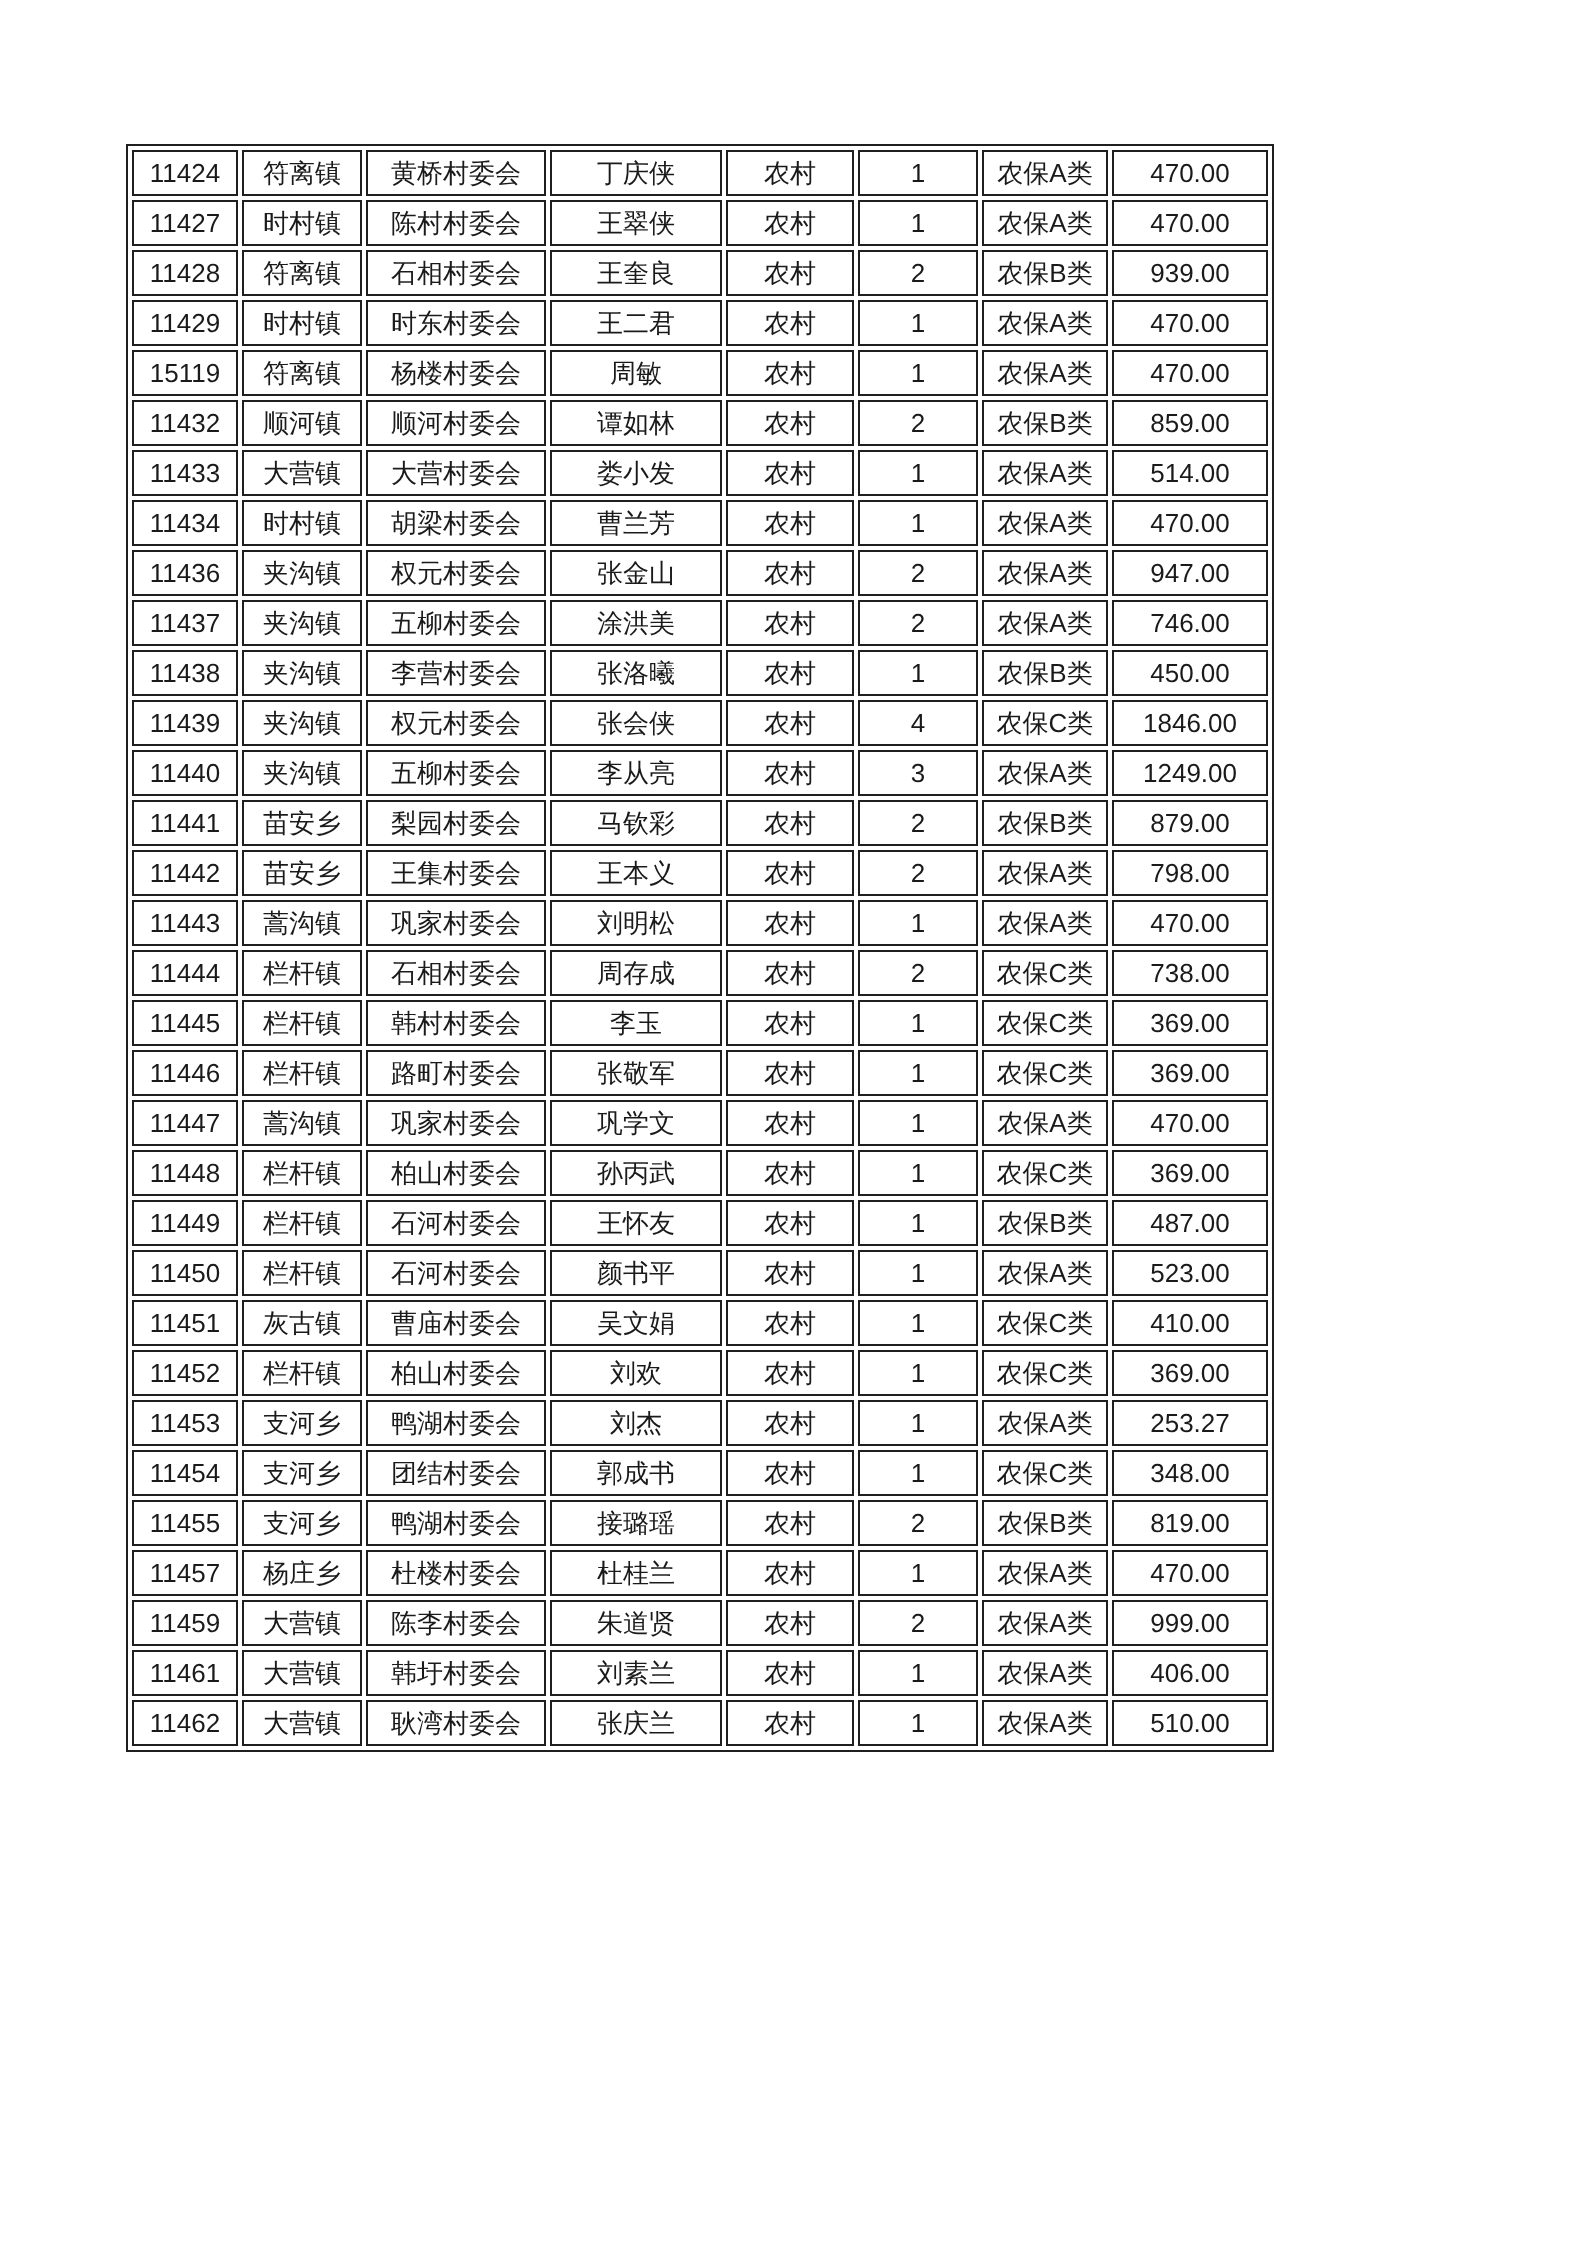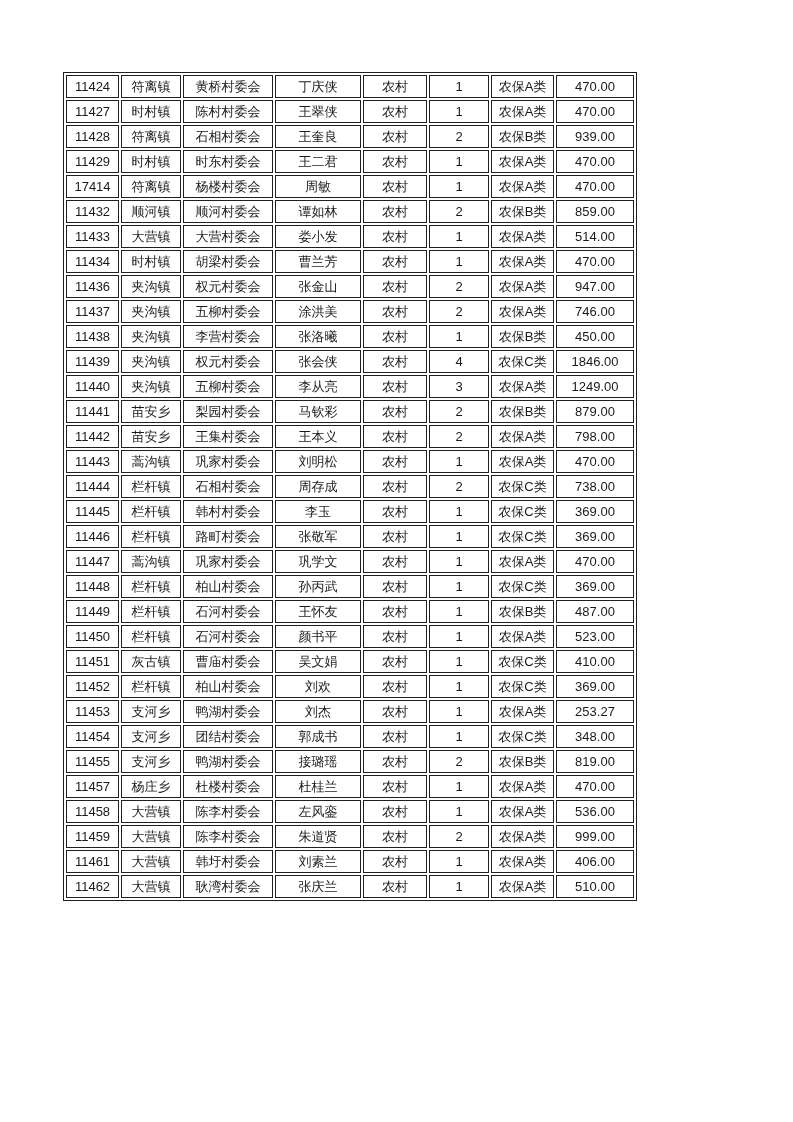--- a/index.html
+++ b/index.html
@@ -99,21 +99,21 @@
           <td>11429</td>
           <td>时村镇</td>
           <td>时东村委会</td>
           <td>王二君</td>
           <td>农村</td>
           <td>1</td>
           <td>农保A类</td>
           <td>470.00</td>
         </tr>
         <tr>
-          <td>17414</td>
+          <td>15119</td>
           <td>符离镇</td>
           <td>杨楼村委会</td>
           <td>周敏</td>
           <td>农村</td>
           <td>1</td>
           <td>农保A类</td>
           <td>470.00</td>
         </tr>
         <tr>
           <td>11432</td>
@@ -347,30 +347,20 @@
         </tr>
         <tr>
           <td>11457</td>
           <td>杨庄乡</td>
           <td>杜楼村委会</td>
           <td>杜桂兰</td>
           <td>农村</td>
           <td>1</td>
           <td>农保A类</td>
           <td>470.00</td>
-        </tr>
-        <tr>
-          <td>11458</td>
-          <td>大营镇</td>
-          <td>陈李村委会</td>
-          <td>左风銮</td>
-          <td>农村</td>
-          <td>1</td>
-          <td>农保A类</td>
-          <td>536.00</td>
         </tr>
         <tr>
           <td>11459</td>
           <td>大营镇</td>
           <td>陈李村委会</td>
           <td>朱道贤</td>
           <td>农村</td>
           <td>2</td>
           <td>农保A类</td>
           <td>999.00</td>

